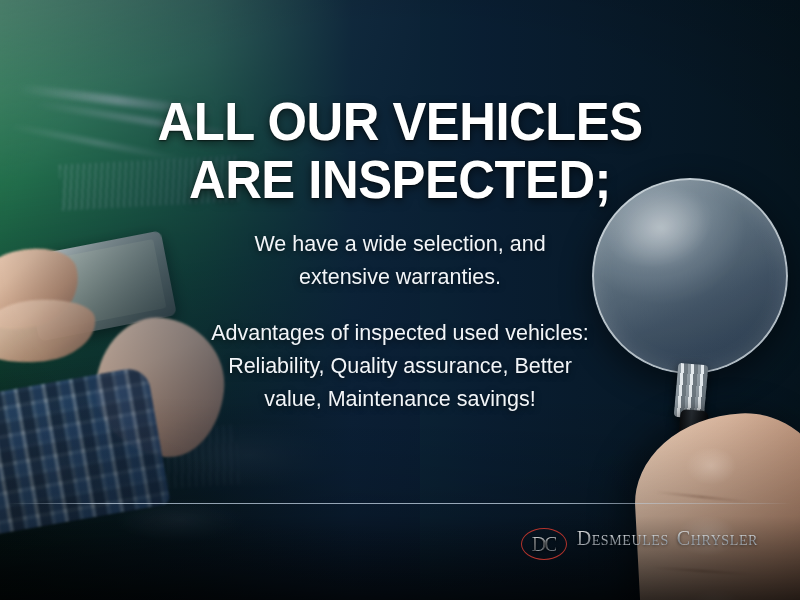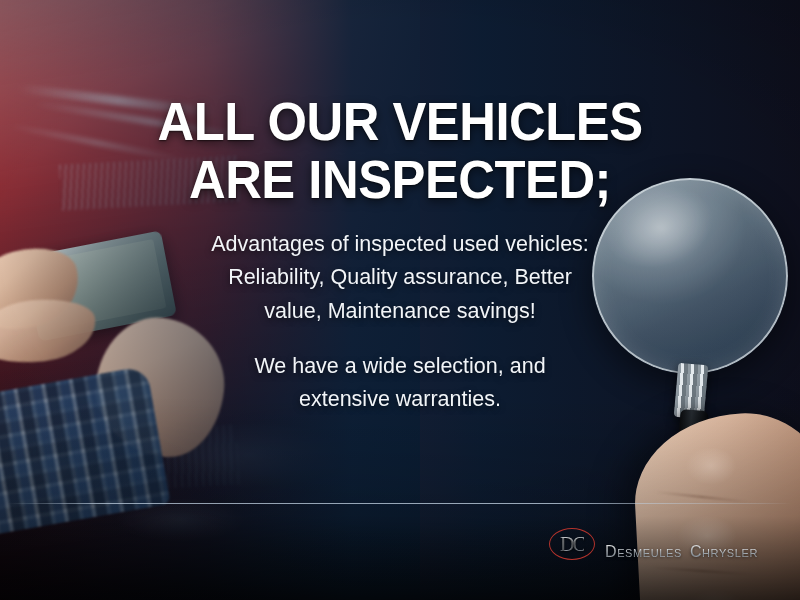--- a/index.html
+++ b/index.html
@@ -10,21 +10,21 @@
   }
   body {
     font-family: "Liberation Sans", sans-serif;
   }
 
   .banner {
     position: relative;
     width: 800px;
     height: 600px;
     overflow: hidden;
-    background: #b91c1c;
+    background: #15803d;
     user-select: none;
   }
 
   
   .bg-base {
     position: absolute;
     inset: 0;
     background:
       radial-gradient(120% 90% at 8% 12%, #93a6b4 0%, #5d7governor 0%, #4e6b80 18%, #25405a 42%, #0d2340 68%, #06162c 100%);
   }
@@ -250,21 +250,21 @@
     font-size: 16.5px;
     letter-spacing: .1px;
     text-shadow: 0 1px 4px rgba(0,0,0,.7);
   }
 
   
   .logo {
     position: absolute;
     right: 42px; top: 528px;
     display: flex;
-    align-items: flex-end;
+    align-items: flex-start;
     gap: 10px;
   }
   .monogram {
     position: relative;
     width: 46px; height: 32px;
     display: flex;
     align-items: center;
     justify-content: center;
   }
   .monogram .ring {
@@ -279,22 +279,22 @@
     font-size: 20px;
     letter-spacing: -2px;
     color: #e6eaee;
     text-shadow: 0 1px 2px rgba(0,0,0,.8);
     background: linear-gradient(180deg, #ffffff 0%, #cfd6dc 45%, #8f99a3 100%);
     -webkit-background-clip: text;
     background-clip: text;
     -webkit-text-fill-color: transparent;
   }
   .logo-word {
-    font-family: Liberation Sans, sans-serif;
-    font-size: 16px;
+    font-family: Liberation Serif, serif;
+    font-size: 20px;
     letter-spacing: 0.6px;
     font-variant: small-caps;
     line-height: 1;
     background: linear-gradient(180deg, #ffffff 0%, #dfe5ea 40%, #a6b0ba 72%, #f2f5f8 100%);
     -webkit-background-clip: text;
     background-clip: text;
     -webkit-text-fill-color: transparent;
     color: #e8edf1;
     text-shadow: 0 1px 3px rgba(0,0,0,.55);
   }
@@ -343,27 +343,27 @@
 
   <div class="content">
 
     <h1 class="headline">
       <span class="hl-line">ALL OUR VEHICLES</span>
       <span class="hl-line">ARE INSPECTED;</span>
     </h1>
 
     <div class="body-copy">
       <p class="para">
+        <span class="ln">We have a wide selection, and</span>
+        <span class="ln">extensive warranties.</span>
+      </p>
+      <p class="para">
         <span class="ln">Advantages of inspected used vehicles:</span>
         <span class="ln">Reliability, Quality assurance, Better</span>
         <span class="ln">value, Maintenance savings!</span>
-      </p>
-      <p class="para">
-        <span class="ln">We have a wide selection, and</span>
-        <span class="ln">extensive warranties.</span>
       </p>
     </div>
 
     <div class="divider"></div>
 
 
     <div class="logo">
       <div class="monogram">
         <span class="ring"></span>
         <span class="dc">DC</span>

